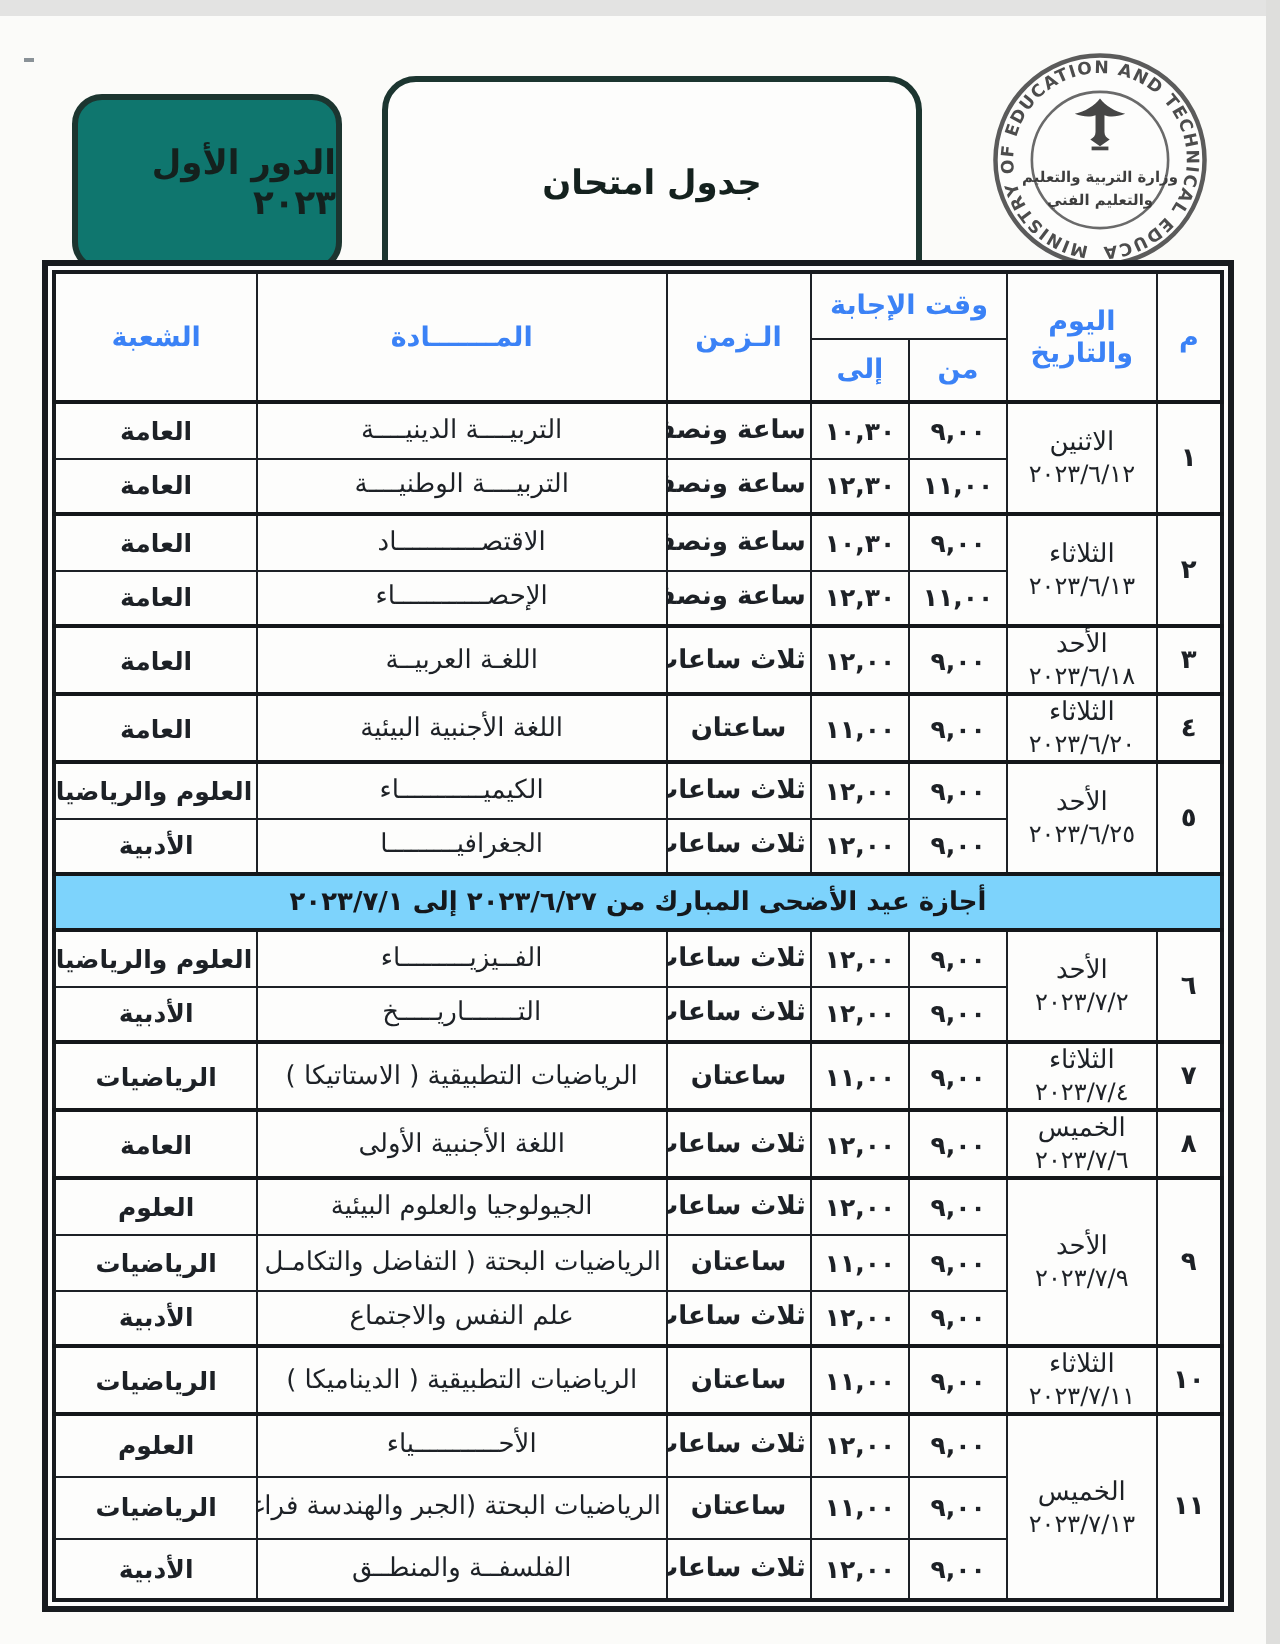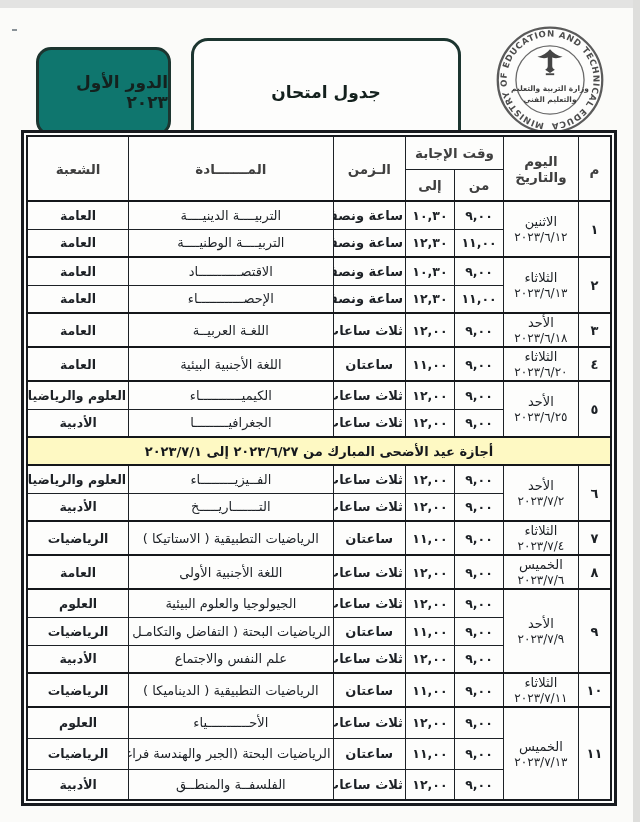--- a/index.html
+++ b/index.html
@@ -31,34 +31,34 @@
 
   
   .table-frame {
     position:absolute; left:21px; top:130px; width:596px;
     border:3px solid #181b1f; padding:2px; background:#fdfdfc;
   }
   table { width:100%; border-collapse:collapse; direction:rtl; table-layout:fixed; border:2px solid #181b1f; }
   th,td { border:1.5px solid #1d2126; text-align:center; vertical-align:middle; padding:1px 2px; overflow:hidden; }
   thead tr.h1 { height:33px; }
   thead tr.h2 { height:32px; }
-  thead th { font-size:13.5px; font-weight:bold; color:#404040;margin-top:20px; }
+  thead th { font-size:13.5px; font-weight:bold; color:#3b82f6;margin-top:20px; }
   tbody tr { height:28px; }
   tbody tr.single { height:34px; }
   tbody tr.tall { height:31px; }
   tbody tr.group-start th, tbody tr.group-start td { border-top:2.5px solid #14171a; }
   td.subject-cell { font-weight:normal; font-size:13px; white-space:nowrap; }
   td.duration-cell { font-weight:bold; font-size:13px; white-space:nowrap; }
   td.time-cell { font-weight:bold; font-size:12.5px; }
   td.branch-cell { font-weight:bold; font-size:12.5px; white-space:nowrap; }
   th.num-cell { font-weight:bold; font-size:13px; }
   td.day-cell .day { font-weight:normal; font-size:13px; }
   td.day-cell .date { font-weight:normal; font-size:12px; margin-top:1px; }
   tr.banner-row td {
-    background:#fef9c3; font-weight:bold; font-size:13px; color:#15181c;
+    background:#7dd3fc; font-weight:bold; font-size:13px; color:#15181c;
     border-top:2.5px solid #14171a; border-bottom:2.5px solid #14171a; height:28px;
   }
 </style>
 </head>
 <body>
 
 <div class="scan-band-top"></div>
 <div class="scan-band-right"></div>
 <div class="scan-dash"></div>
 

